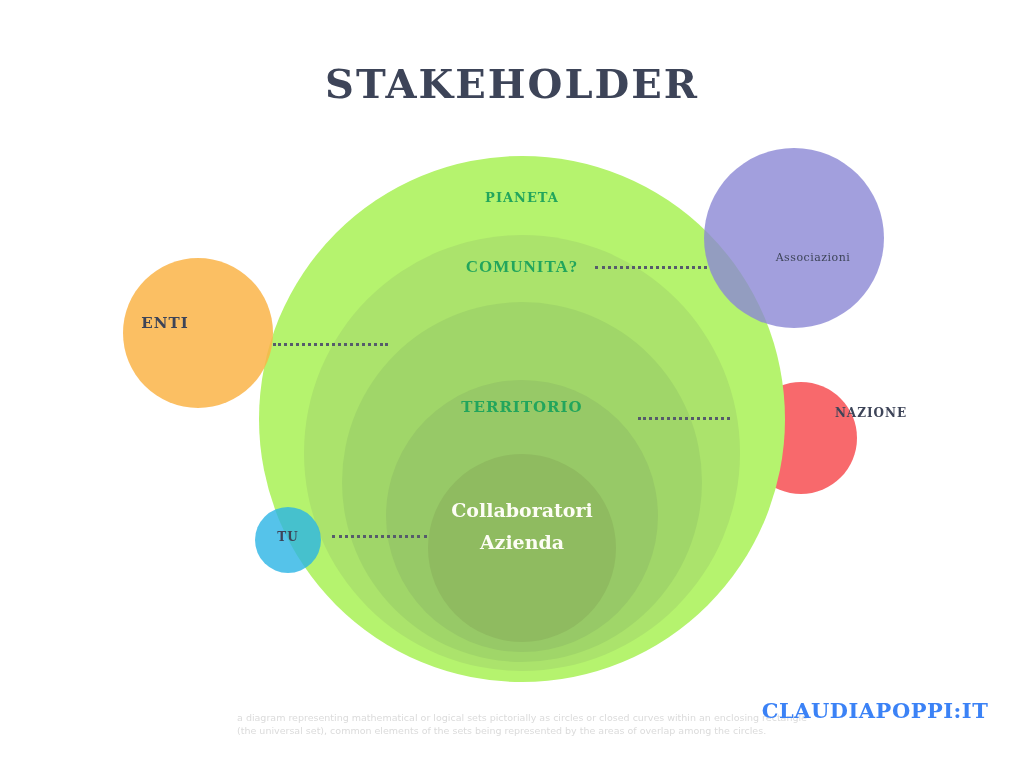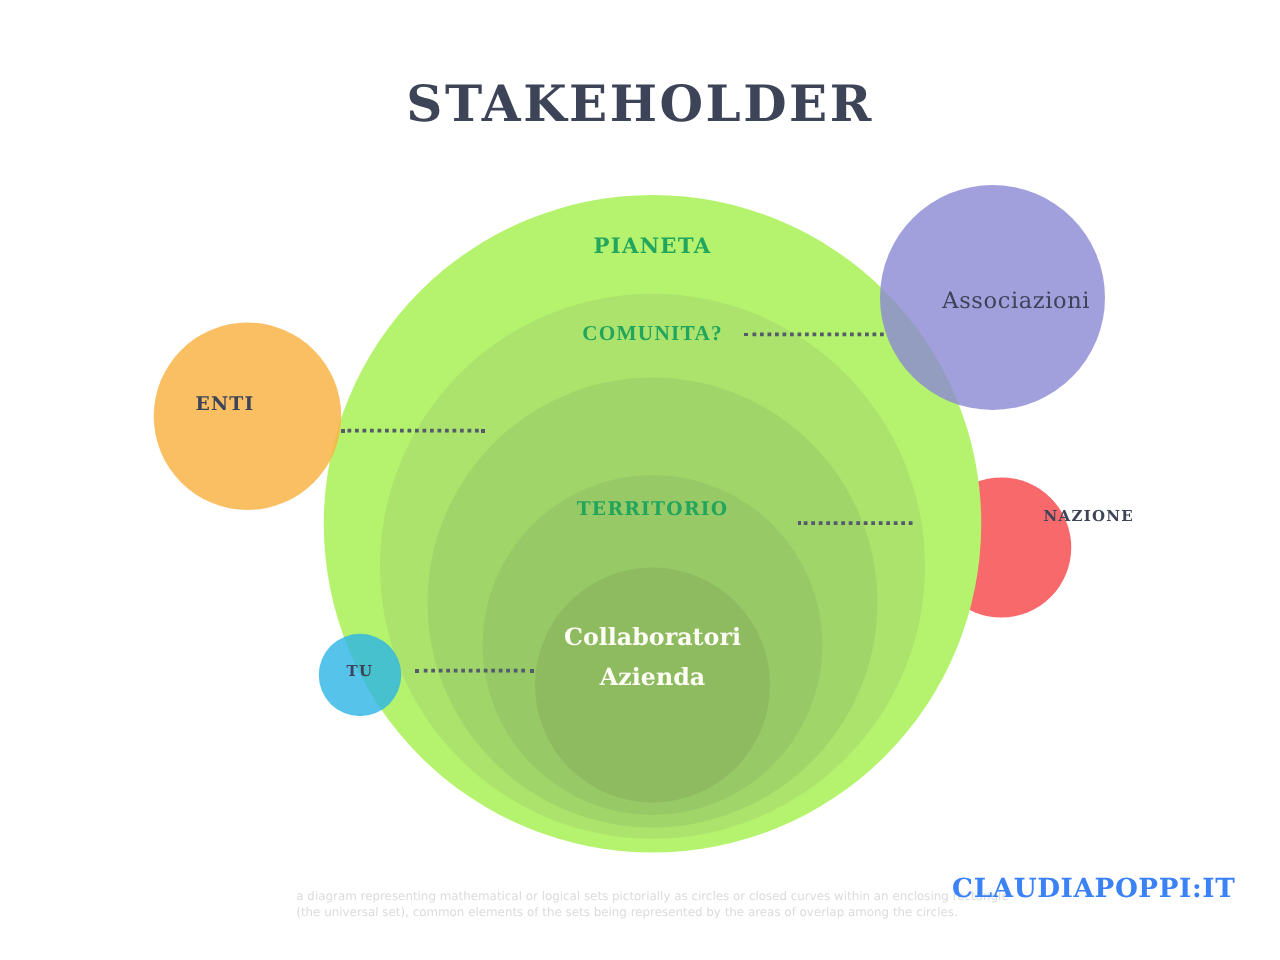--- a/index.html
+++ b/index.html
@@ -20,28 +20,28 @@
   .c-associazioni{left:704px;top:148px;width:180px;height:180px;background:rgba(139,135,212,0.80);z-index:4;}
   .c-enti        {left:123px;top:258px;width:150px;height:150px;background:rgba(250,180,72,0.85);z-index:4;}
   .c-tu          {left:255px;top:507px;width:66px;height:66px;background:rgba(42,180,229,0.80);z-index:4;}
 
   .lbl{position:absolute;transform:translate(-50%,-50%);white-space:nowrap;z-index:6;text-align:center;}
   .green {color:#22a55c;font-weight:700;letter-spacing:1px;}
   .dark  {color:#3d4458;font-weight:700;letter-spacing:1px;}
   .light {color:#fdfdf5;}
 
   .title{left:512px;top:83px;font-size:40px;font-weight:700;color:#3d4458;letter-spacing:2px;text-align:center;}
-  .l-pianeta{left:522px;top:197px;font-size:17px;}
+  .l-pianeta{left:522px;top:197px;font-size:13px;}
   .l-comunita{left:522px;top:267px;font-size:17px;font-family:Liberation Serif, serif;}
   .l-clienti{left:522px;top:345px;font-size:15px;line-height:16px;}
   .l-territorio{left:522px;top:407px;font-size:15px;}
   .l-collaboratori{left:522px;top:510px;font-size:19px;font-weight:700;}
   .l-azienda{left:522px;top:542px;font-size:19px;font-weight:700;}
-  .l-associazioni{left:813px;top:241px;font-size:18px;font-weight:500;letter-spacing:0.5px;}
-  .l-enti{left:180px;top:323px;font-size:15px;}
+  .l-associazioni{left:813px;top:257px;font-size:11px;font-weight:500;letter-spacing:0.5px;}
+  .l-enti{left:165px;top:323px;font-size:15px;}
   .l-nazione{left:871px;top:413px;font-size:12px;}
   .l-tu{left:288px;top:537px;font-size:12px;}
 
   .connector{position:absolute;height:0;border-top:3px dotted #565b6b;z-index:5;}
   .k-comunita{left:595px;top:266px;width:112px;}
   .k-enti{left:273px;top:343px;width:115px;}
   .k-territorio{left:638px;top:417px;width:92px;}
   .k-tu{left:332px;top:535px;width:95px;}
 
   .brand{left:875px;top:710px;font-size:21px;font-weight:700;color:#3b82f6;letter-spacing:0.5px;}

